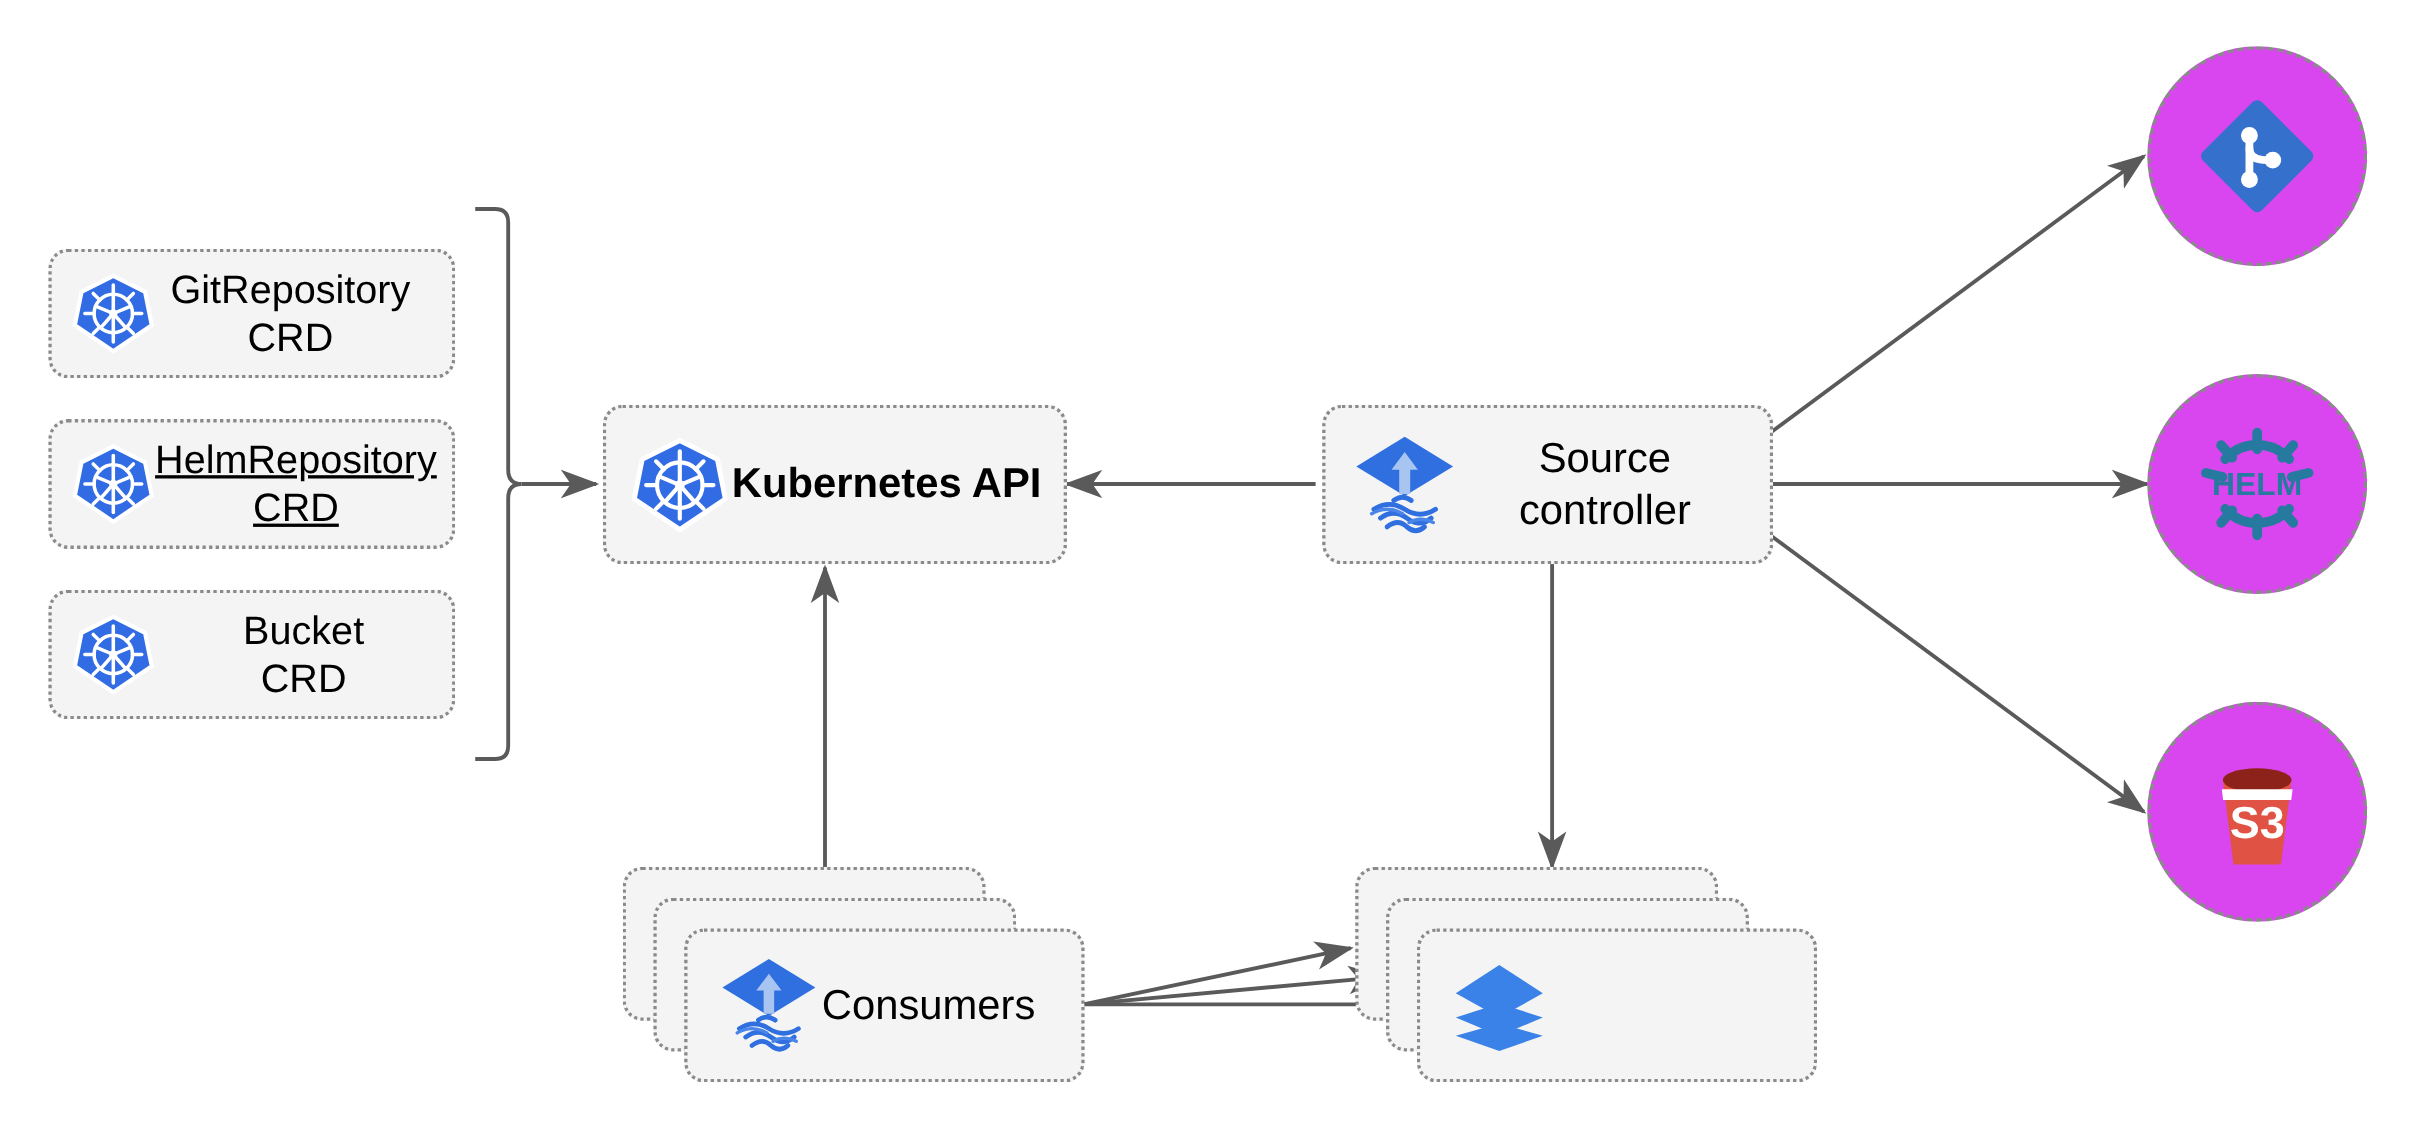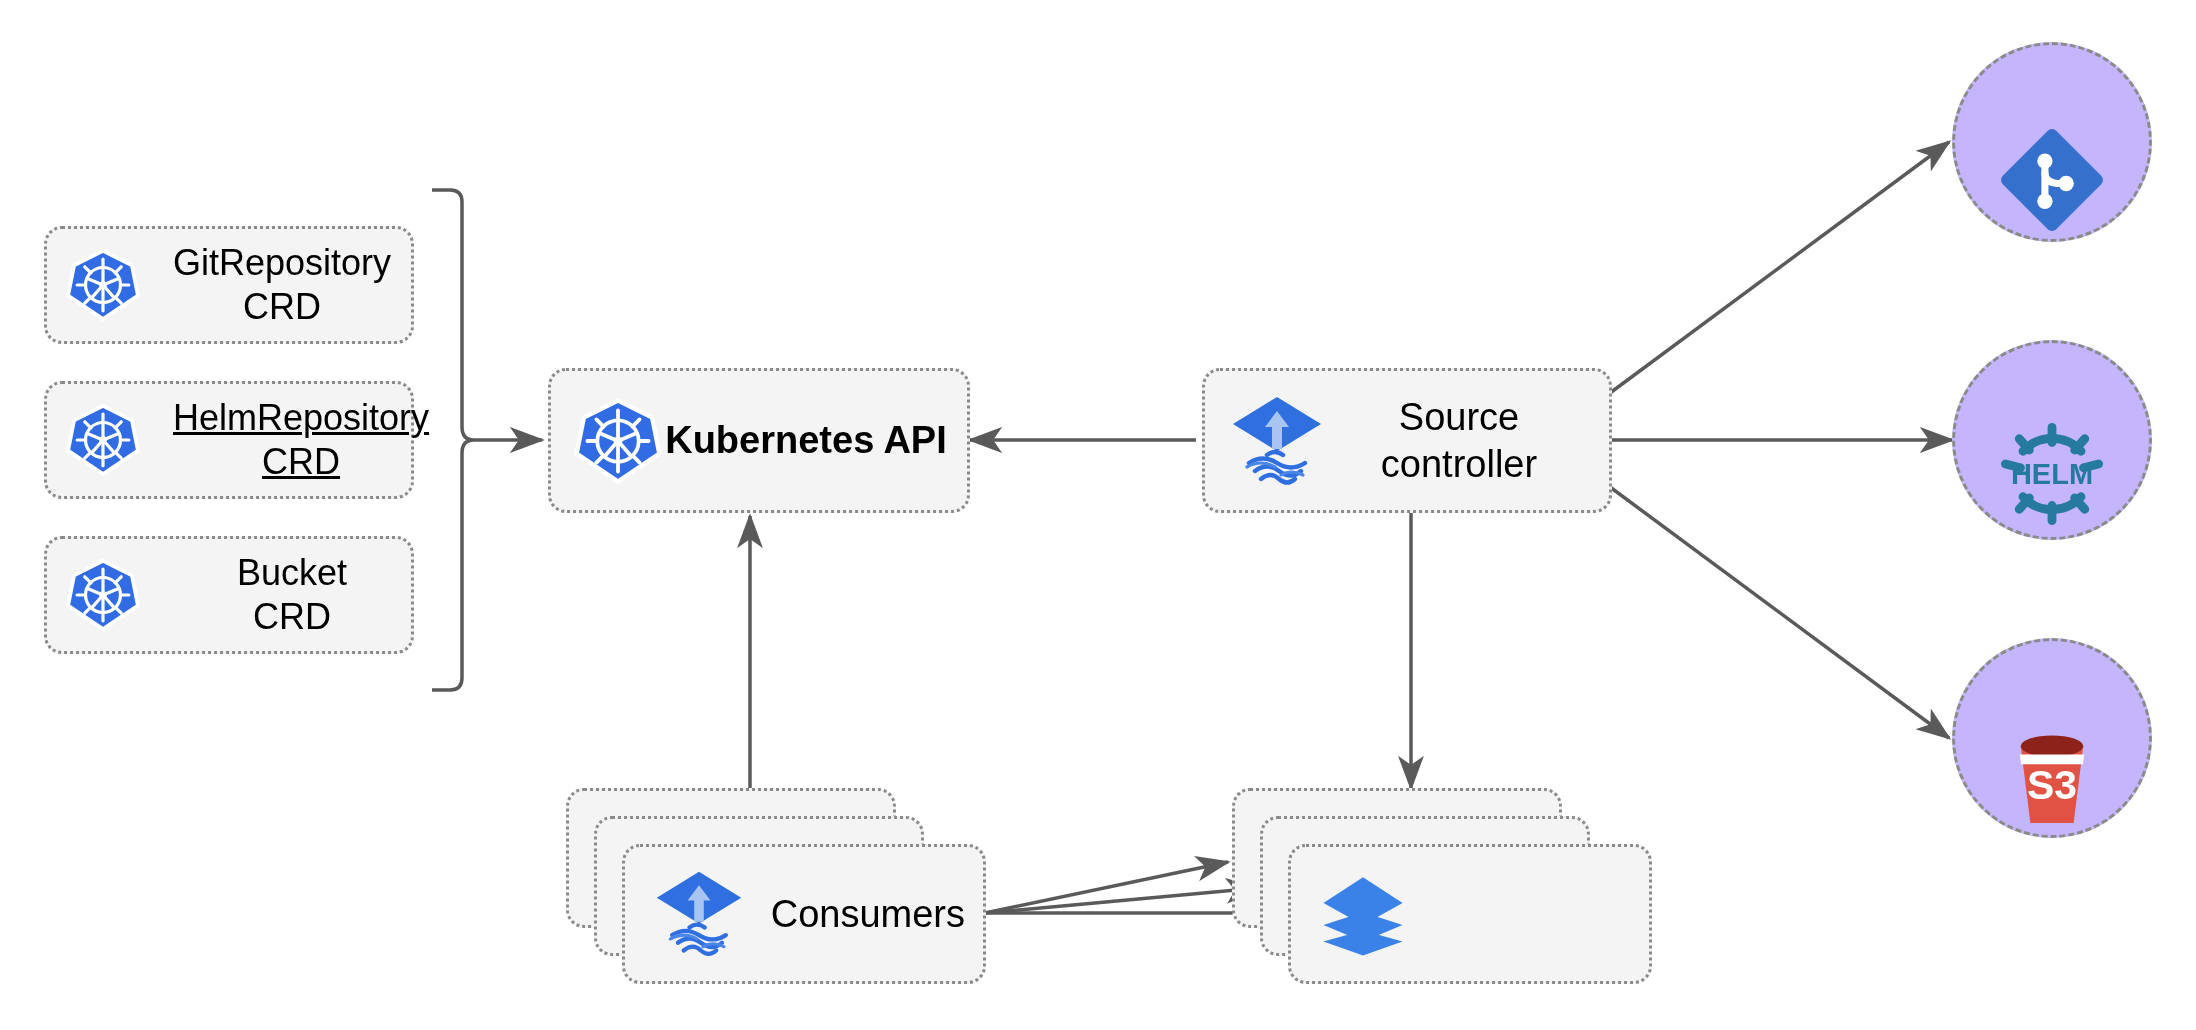--- a/index.html
+++ b/index.html
@@ -34,51 +34,51 @@
     line-height: 1.22;
     white-space: pre-line;
   }
 
   
   .crd {
     width: 370px;
     height: 118px;
     padding: 0 14px 0 18px;
   }
-  .crd .label { font-size: 36px; padding-right: 10px; margin-left: 32px; }
+  .crd .label { font-size: 36px; padding-right: 10px; }
   .crd .ico { width: 76px; height: 76px; flex: 0 0 76px; }
 
   
   .midbox { padding: 0 18px 0 22px; }
   .midbox .label { font-size: 38px; }
 
   
   .stack { position: absolute; }
   .stack .card {
     position: absolute;
     box-sizing: border-box;
     background: #f4f4f4;
     border: 3px dotted #8a8a8a;
     border-radius: 18px;
   }
   .stack .front {
     display: flex; align-items: center; justify-content: flex-start;
     padding: 0 18px 0 26px;
   }
-  .stack .front .label { flex:1; text-align:right; font-size: 38px; color:#000; }
+  .stack .front .label { flex:1; text-align:left; font-size: 38px; color:#000; }
 
   
   .dcircle {
     position: absolute;
     box-sizing: border-box;
     width: 200px; height: 200px;
     border-radius: 50%;
     border: 3px dashed #8a8a8a;
-    background: #c4b5fd;
-    display: flex; align-items: flex-end; justify-content: center;
+    background: #d946ef;
+    display: flex; align-items: center; justify-content: center;
   }
 
   .svg-layer {
     position: absolute; left: 0; top: 0;
     width: 2196px; height: 1030px;
     pointer-events: none;
   }
   .icon-svg { display: block; }
 </style>
 </head>

